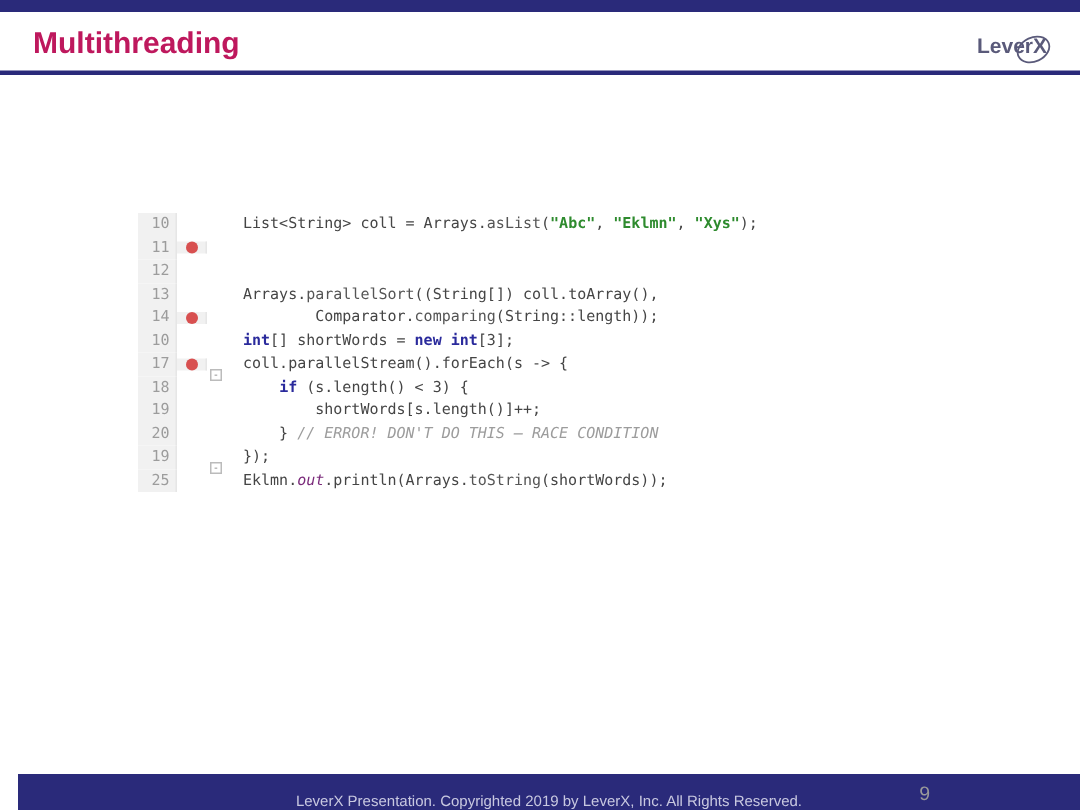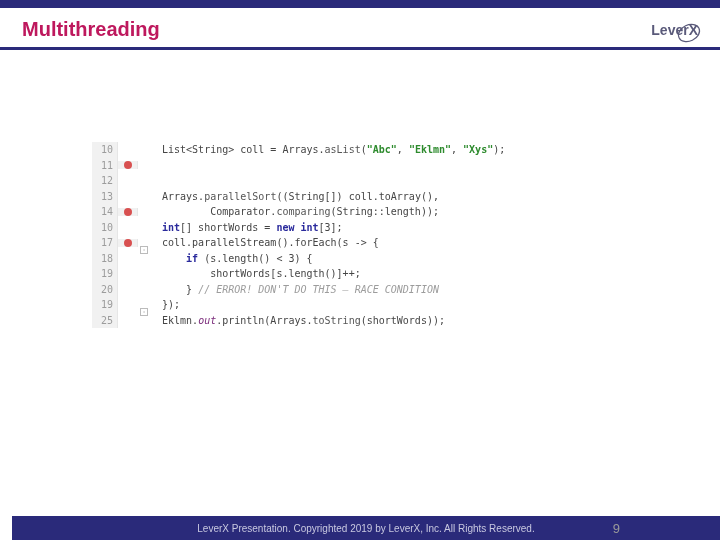--- a/index.html
+++ b/index.html
@@ -85,21 +85,21 @@
   .field { color: #7a2a7a; font-style: italic; }
   .cm { color: #9c9c9c; font-style: italic; }
 
   .footer {
     position: absolute;
     left: 12px; right: 0; bottom: 0;
     height: 24px;
     background: #2a2a7a;
     color: #c8c8e0;
     display: flex;
-    align-items: center;
+    align-items: flex-end;
     justify-content: center;
     font-size: 10px;
   }
   .page-num {
     position: absolute; right: 100px; bottom: 4px;
     color: #9a9a9a; font-size: 13px;
   }
 </style>
 </head>
 <body>

